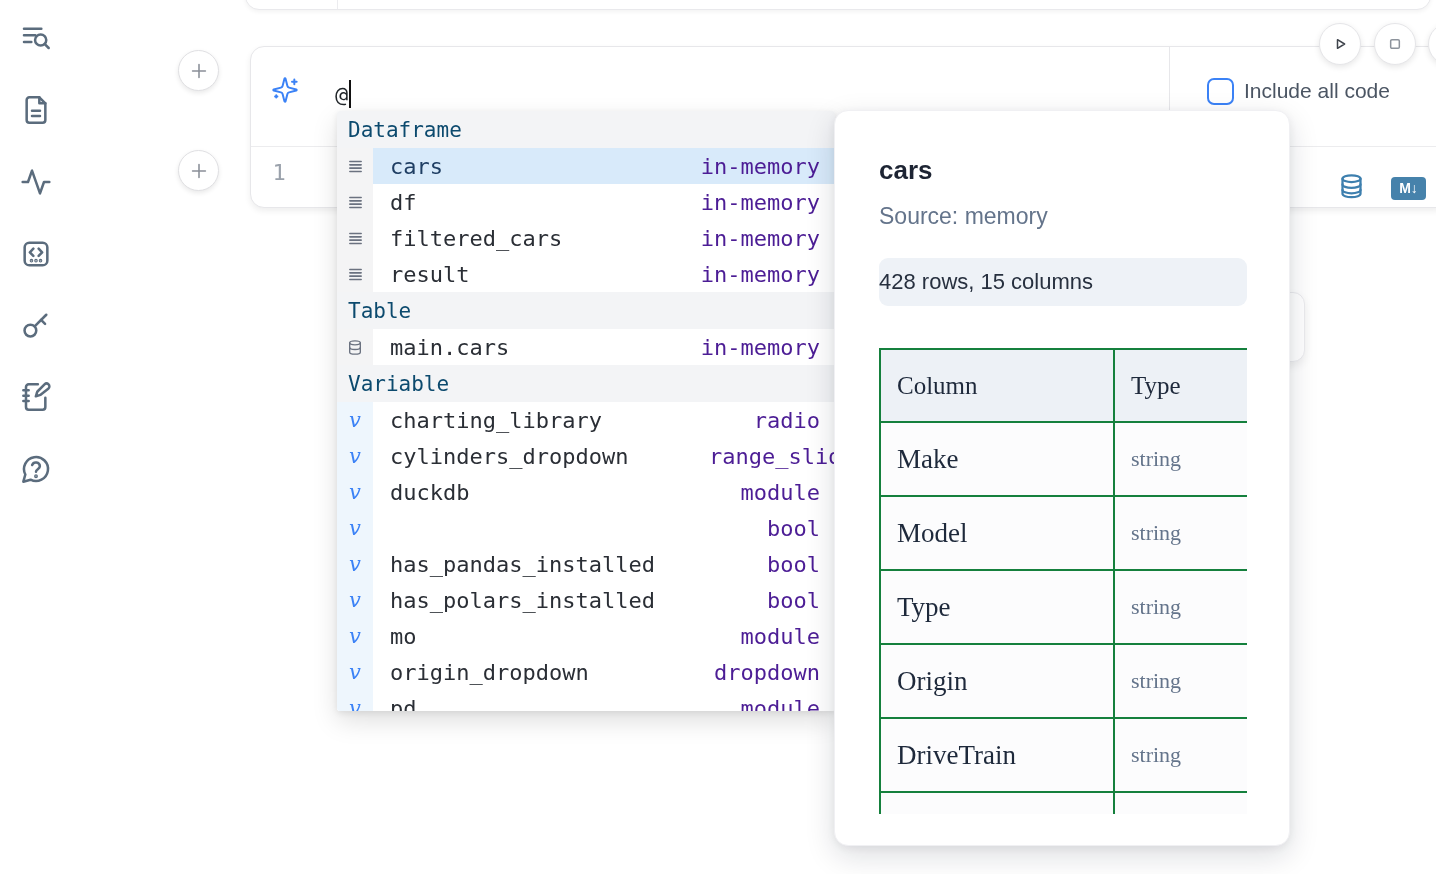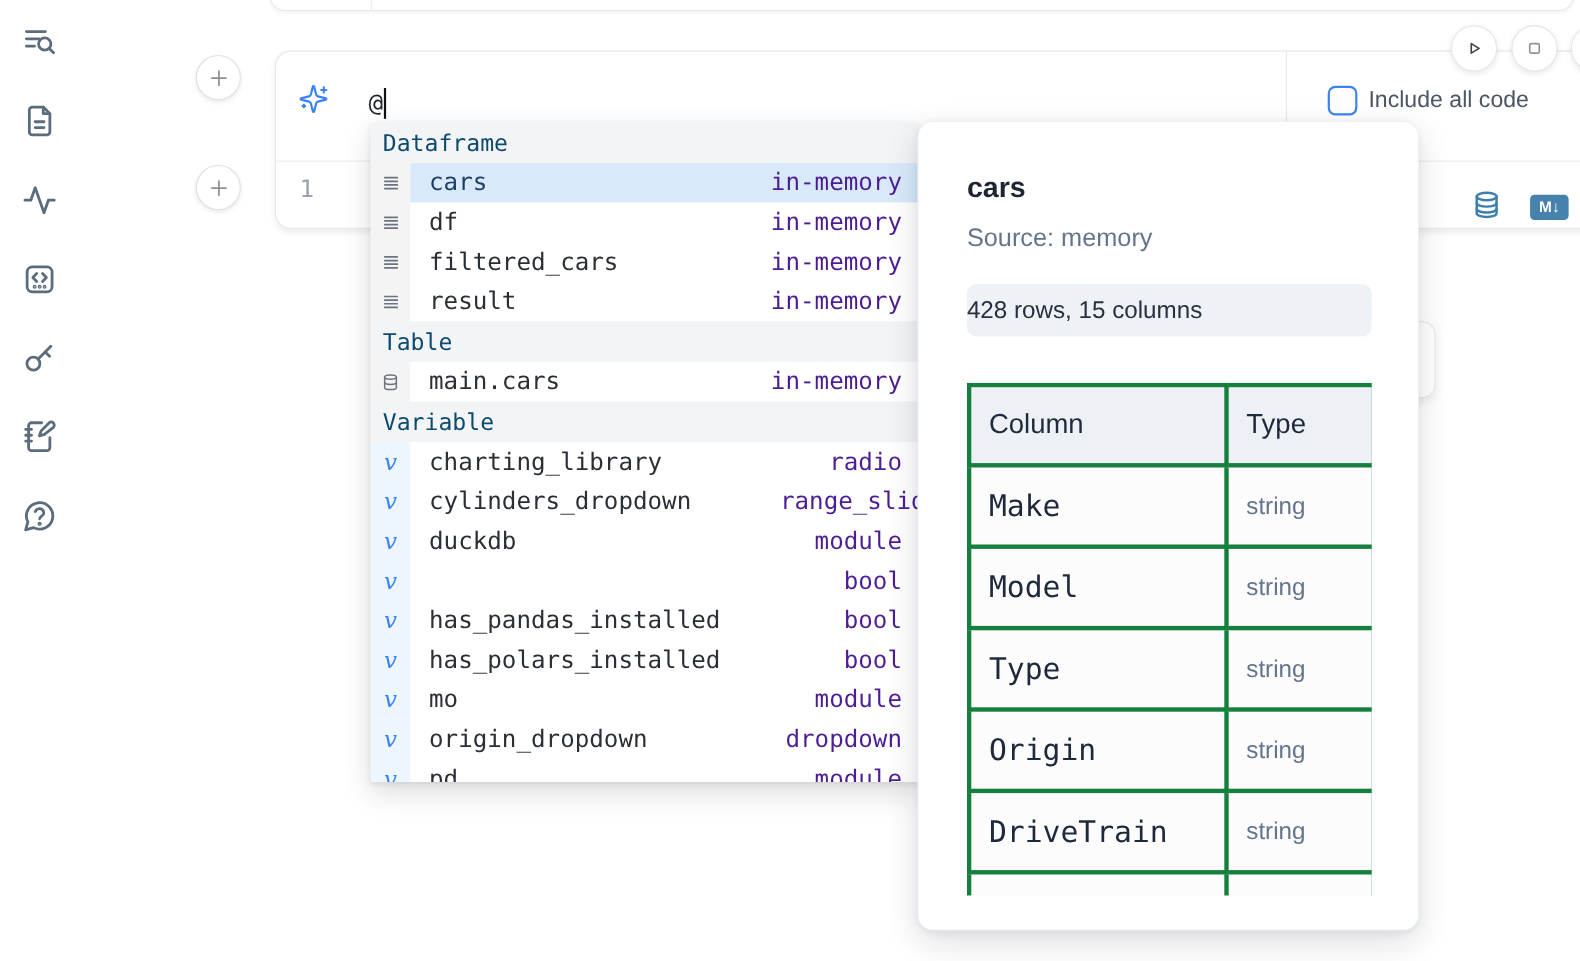--- a/index.html
+++ b/index.html
@@ -78,21 +78,21 @@
   .panel { position:absolute; left:834px; top:110px; width:456px; height:736px; background:#fff;
            border:1px solid #f0f0f3; border-radius:14px;
            box-shadow:0 10px 30px rgba(15,23,42,.14), 0 2px 8px rgba(15,23,42,.06); z-index:40; }
   .panel-title { position:absolute; left:44px; top:44px; font-size:26px; font-weight:bold; color:#1d2433; }
   .panel-source { position:absolute; left:44px; top:92px; font-size:23px; color:#64748b; }
   .panel-pill { position:absolute; left:44px; top:147px; width:368px; height:48px; background:#eef2f7;
                 border-radius:9px; display:flex; align-items:center; 
                 font-size:22px; color:#27303f; }
   .panel-table-wrap { position:absolute; left:44px; top:237px; width:368px; height:466px; overflow:hidden; }
   table.schema { border-collapse:collapse; width:368px; table-layout:fixed; }
-  table.schema th, table.schema td { border:4px solid #15803d; text-align:left; padding-left:16px; }
+  table.schema th, table.schema td { border:2px solid #15803d; text-align:left; padding-left:16px;font-family:Liberation Serif, serif; }
   table.schema col.c1 { width:234px; } table.schema col.c2 { width:134px; }
   table.schema th { height:73px; background:#edf1f6; font-size:25px; font-weight:normal; color:#1e293b; }
   table.schema td { height:74px; background:#fcfcfd; }
   td.col-name { font-family:"DejaVu Sans Mono", monospace; font-size:27px; color:#1e293b; }
   td.col-type { font-size:22px; color:#64748b; }
 </style>
 </head>
 <body>
 
 <div class="sidebar-icon" style="top:22px">

